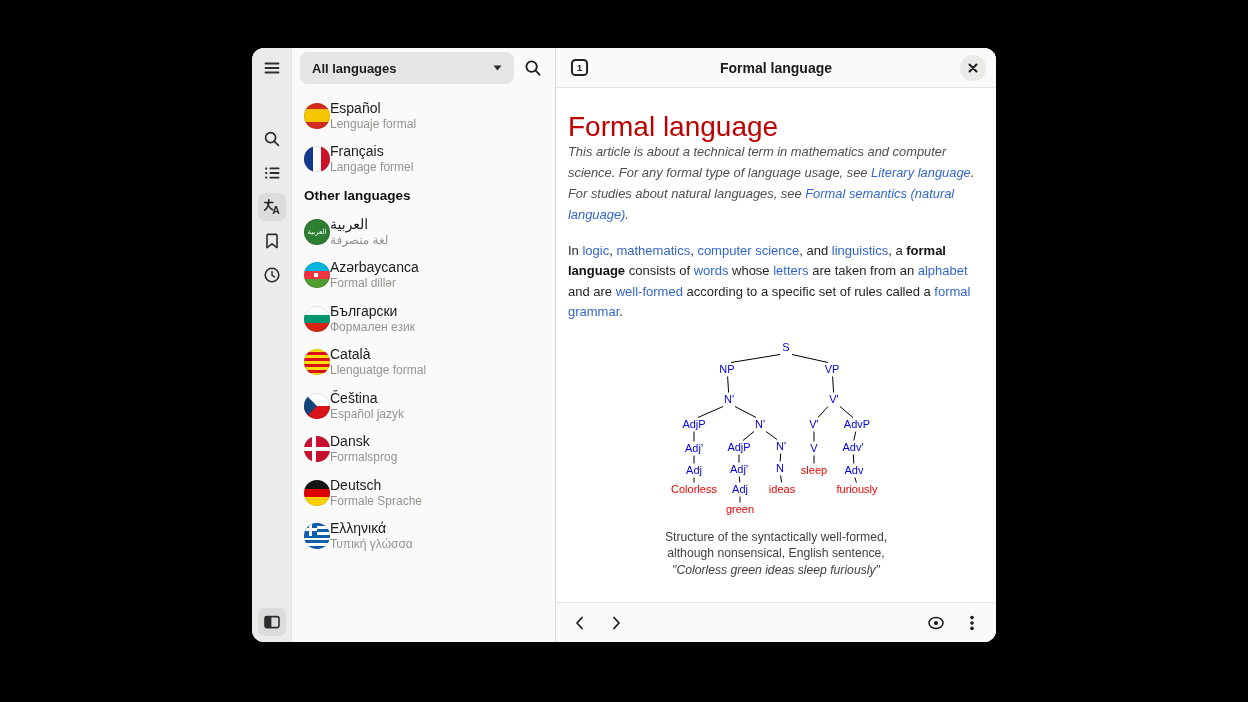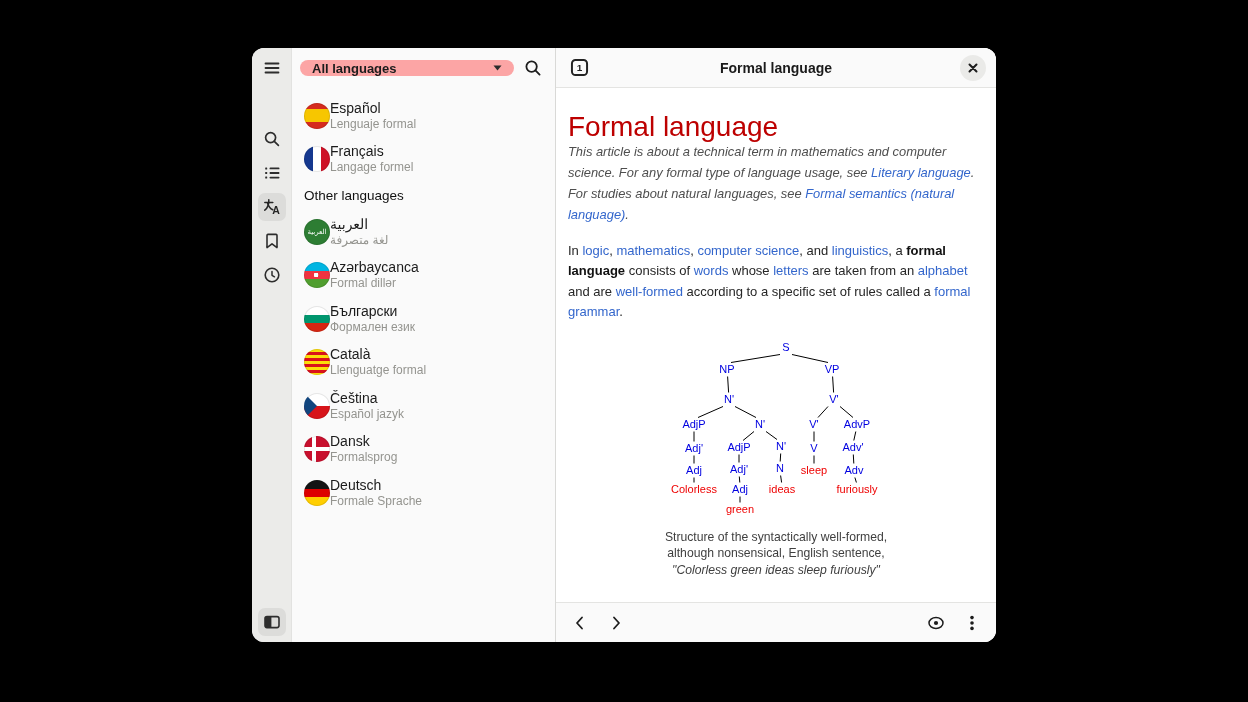--- a/index.html
+++ b/index.html
@@ -15,33 +15,33 @@
   .railbtn { width:28px; height:28px; border-radius:7px; display:flex;
              align-items:center; justify-content:center; cursor:pointer; }
   .railbtn.sel { background:#dcdcda; }
   .railbtn svg { display:block; }
   .rail .ic { stroke:#2d2d2d; fill:none; stroke-width:1.7; stroke-linecap:round; stroke-linejoin:round; }
 
   
   .panel { width:264px; flex:none; background:#fafafa; border-right:1px solid #d9d9d7;
            display:flex; flex-direction:column; }
   .panel-header { height:40px; flex:none; display:flex; align-items:center; padding:0 8px; }
-  .dropdown { width:214px; height:16px; background:#fca5a5; border-radius:8px;
+  .dropdown { width:214px; height:32px; background:#e5e5e5; border-radius:8px;
               display:flex; align-items:center; padding:0 12px; gap:8px; cursor:pointer; }
   .dropdown-label { font-size:13px; font-weight:bold; color:#1c1c1c; }
   .dropdown .chev { margin-left:auto; }
   .panel-searchbtn { width:28px; height:28px; margin-left:auto; display:flex;
                      align-items:center; justify-content:center; cursor:pointer; }
   .lang-list { flex:1; overflow:hidden; padding-top:6px; }
   .lang-row { height:43.5px; display:flex; align-items:center; padding:0 12px; cursor:pointer; }
   .lang-texts { display:flex; flex-direction:column; min-width:0; }
   .lang-title { font-size:14px; color:#1b1b1b; line-height:17px; white-space:nowrap; }
   .lang-sub { font-size:12px; color:#94948f; line-height:15px; white-space:nowrap; }
   .lang-header { height:29px; display:flex; align-items:center; padding:0 12px;
-                 font-size:13.5px; font-weight:normal; color:#111; }
+                 font-size:13.5px; font-weight:bold; color:#111; }
 
   
   .flag { width:26px; height:26px; border-radius:50%; flex:none; position:relative;
           overflow:hidden; box-shadow: inset 0 0 0 1px rgba(0,0,0,.10); }
   .flag-es { background:linear-gradient(180deg,#d52b1e 0 25%,#f7c600 25% 75%,#d52b1e 75%); }
   .flag-fr { background:linear-gradient(90deg,#15388f 0 33%,#fff 33% 67%,#ce1126 67%); }
   .flag-sa { background:#2d7d33; }
   .flag-sa::after { content:"العربية"; position:absolute; inset:0; display:flex;
                     align-items:center; justify-content:center; color:#fff; font-size:7px; }
   .flag-az { background:linear-gradient(180deg,#00b5e2 0 34%,#ef3340 34% 67%,#509e2f 67%); }
@@ -226,20 +226,27 @@
     <span class="lang-texts">
       <span class="lang-title">Dansk</span>
       <span class="lang-sub">Formalsprog</span>
     </span>
   </div>
         <div class="lang-row">
     <span class="flag flag-de"></span>
     <span class="lang-texts">
       <span class="lang-title">Deutsch</span>
       <span class="lang-sub">Formale Sprache</span>
+    </span>
+  </div>
+        <div class="lang-row">
+    <span class="flag flag-gr"></span>
+    <span class="lang-texts">
+      <span class="lang-title">Ελληνικά</span>
+      <span class="lang-sub">Τυπική γλώσσα</span>
     </span>
   </div>
       </div>
   </div>
 
   <div class="article">
     <div class="art-header">
       <div class="tab-btn">
         <svg width="21" height="21" viewBox="0 0 20 20">
           <rect x="2.8" y="2.8" width="14.4" height="14.4" rx="3.4" fill="none" stroke="#232323" stroke-width="1.9"></rect>

